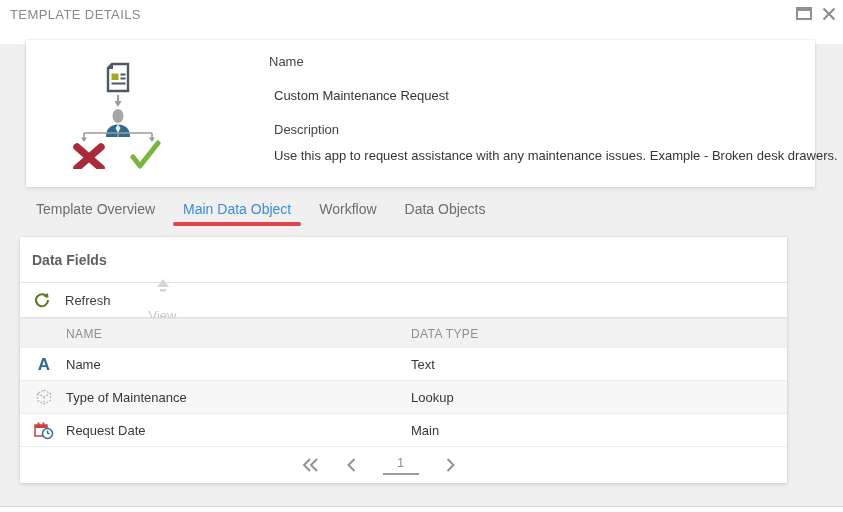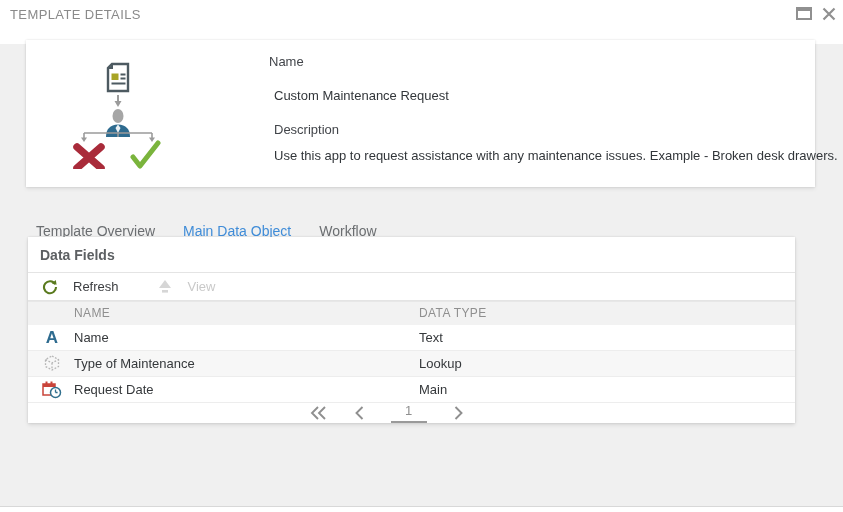--- a/index.html
+++ b/index.html
@@ -41,53 +41,53 @@
     position:absolute; left:243px;
     font-size:13px; color:#42454a;
   }
   .field-value {
     position:absolute; left:248px;
     font-size:13px; color:#32363a; white-space:nowrap;text-align:center;
   }
   
   .tabs {
     position:absolute; left:26px; top:194px; height:34px;
-    display:flex; align-items:center;margin-top:22px;
+    display:flex; align-items:center;
   }
   .tab {
     position:relative; height:34px; line-height:30px;
     padding:0 10px; margin-right:8px;
     font-size:14px; color:#6b6e71; cursor:pointer; white-space:nowrap;
   }
   .tab.active { color:#3f8cd8; }
   .tab.active::after {
     content:""; position:absolute; left:0; right:0; bottom:2px;
     height:4px; border-radius:2px; background:#e2444d;
   }
   
   .panel {
-    position:absolute; left:28px; top:237px; width:767px; height:186px;
+    position:absolute; left:20px; top:237px; width:767px; height:246px;
     background:#fff;
     box-shadow:0 0 2px rgba(0,0,0,.12), 0 2px 4px rgba(0,0,0,.10);
     display:flex; flex-direction:column;
   }
   .panel-header {
     height:46px; display:flex; align-items:center;
     padding-left:12px; border-bottom:1px solid #e4e4e4;
   }
   .panel-title { font-size:14px; font-weight:bold; color:#5d6063; }
   .toolbar {
     height:35px; display:flex; align-items:center;
     padding-left:14px; border-bottom:1px solid #e4e4e4;
   }
   .tb-btn {
     display:flex; align-items:center; gap:15px;
     font-size:13px; color:#3b3d40; cursor:pointer;
   }
-  .tb-btn.disabled { color:#c9c9c9; cursor:default; margin-left:38px; }
+  .tb-btn.disabled { color:#c9c9c9; cursor:default; margin-left:38px;flex-direction:column; }
   .thead {
     height:30px; background:#f2f2f2; border-top:1px solid #e7e7e7;
     display:grid; grid-template-columns:46px 345px 1fr;
     align-items:center;
     font-size:12px; color:#8f8f8f; letter-spacing:.4px;
   }
   .trow {
     height:33px;
     display:grid; grid-template-columns:46px 345px 1fr;
     align-items:center;
@@ -158,20 +158,21 @@
   <div class="field-label" style="top:14px">Name</div>
   <div class="field-value" style="top:48px">Custom Maintenance Request</div>
   <div class="field-label" style="top:82px; left:248px">Description</div>
   <div class="field-value" style="top:108px">Use this app to request assistance with any maintenance issues. Example - Broken desk drawers.</div>
 </div>
 
 <div class="tabs">
   <div class="tab">Template Overview</div>
   <div class="tab active">Main Data Object</div>
   <div class="tab">Workflow</div>
+  <div class="tab">Data Objects</div>
 </div>
 
 <div class="panel">
 
   <div class="panel-header">
     <span class="panel-title">Data Fields</span>
   </div>
 
   <div class="toolbar">
     <div class="tb-btn">

